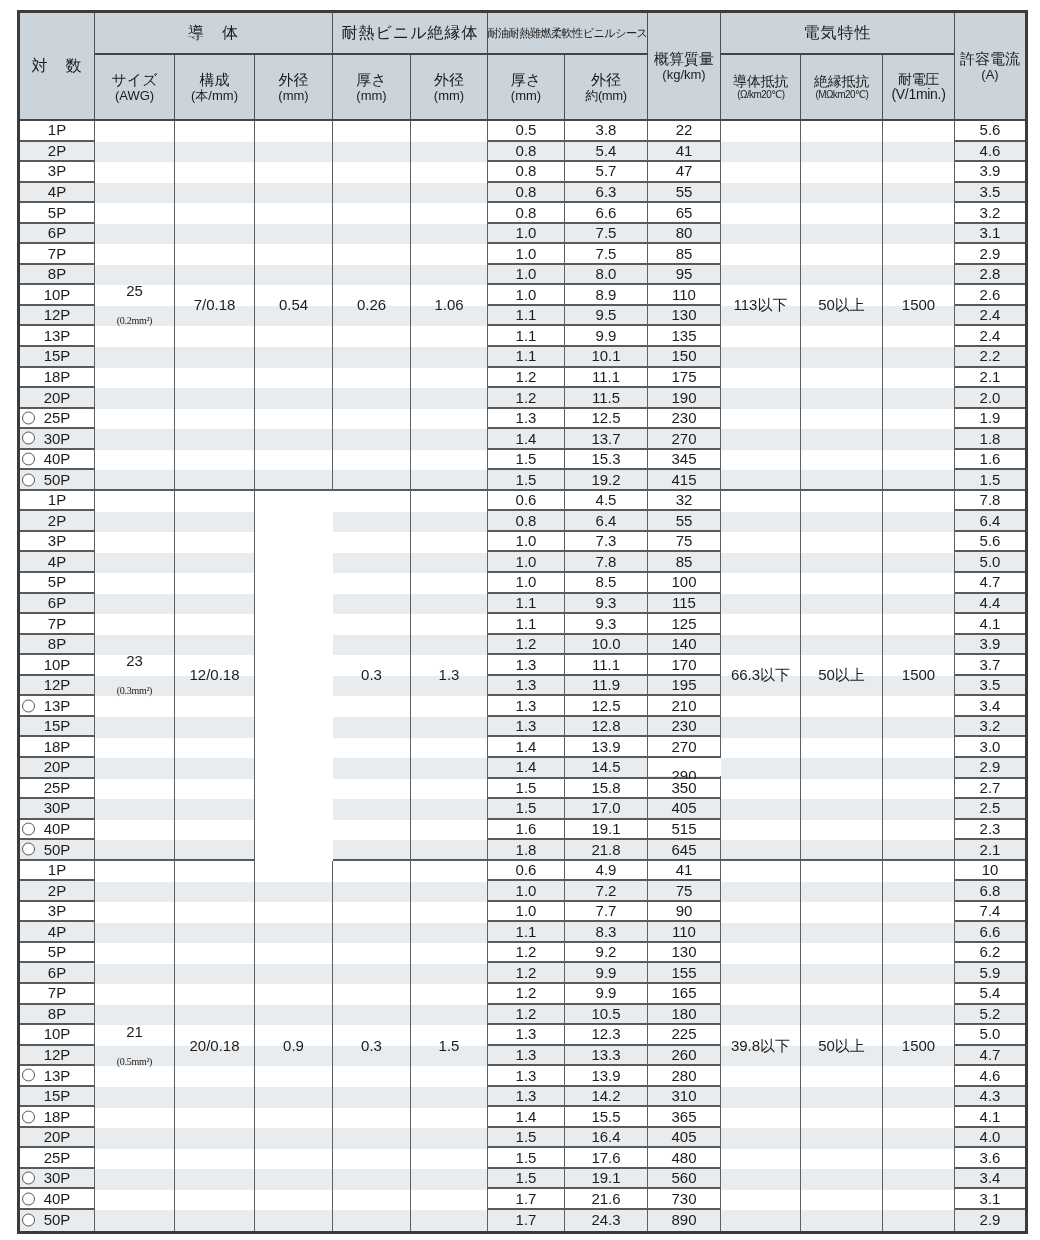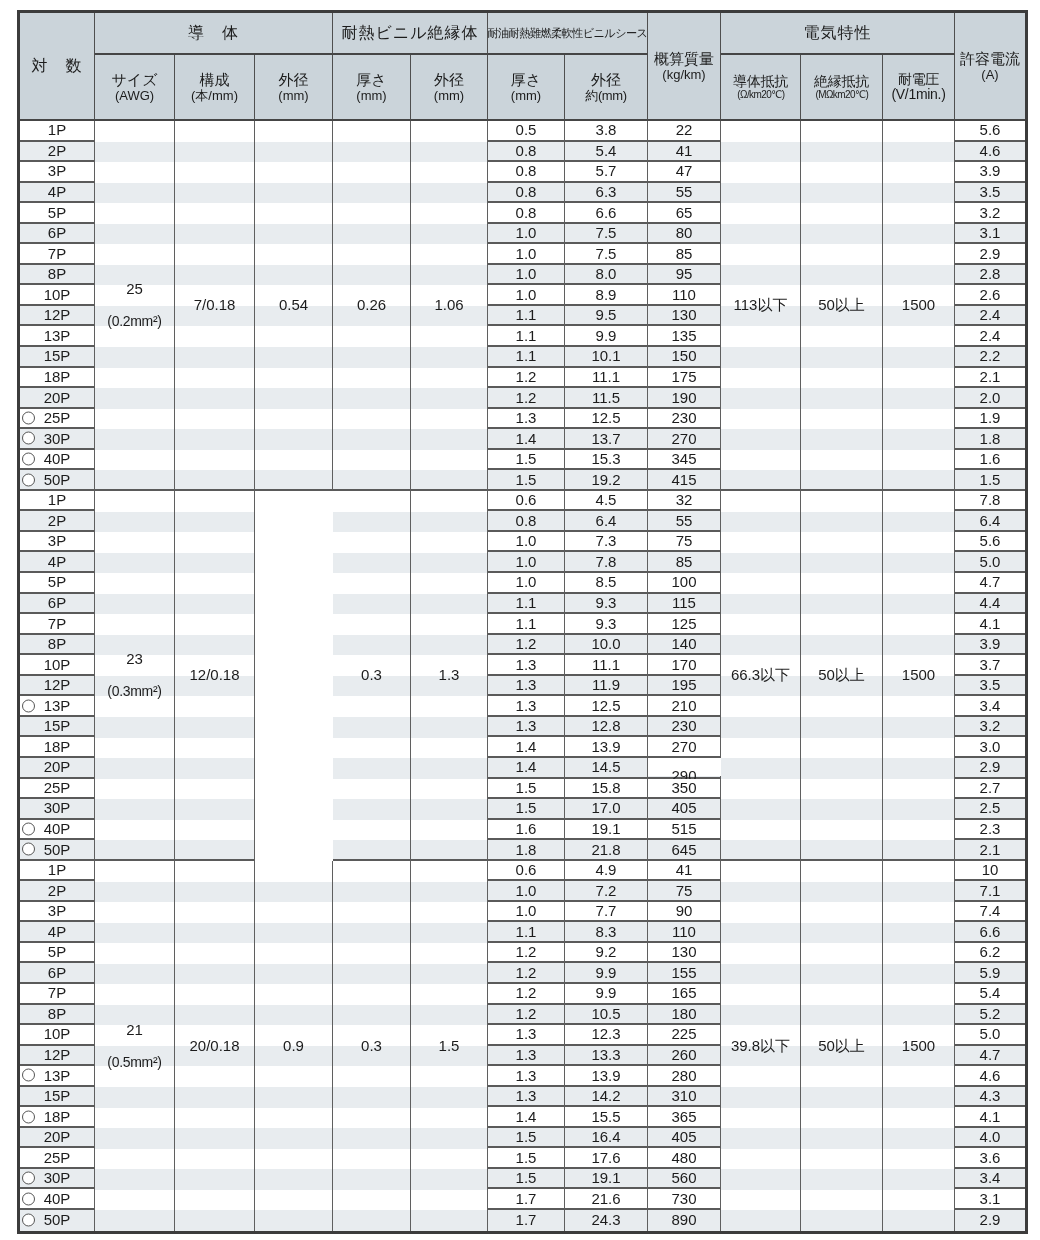--- a/index.html
+++ b/index.html
@@ -19,21 +19,21 @@
   .hcell.group span{font-size:16px;letter-spacing:1px;}
   .hcell.group-small span{font-size:11.5px;letter-spacing:-0.6px;white-space:nowrap;transform:scaleX(0.97);}
   .hcell .unit-small{font-size:10.5px;letter-spacing:-0.6px;white-space:nowrap;transform:scaleX(0.95);margin-top:1px;}
   .hcell .cond2{font-size:14px;letter-spacing:-0.3px;}
   .row-cell{background:#fff;border-bottom:2px solid #5a5a5a;}
   .row-cell.stripe{background:#e8ecef;}
   .row-cell.last-row{border-bottom:none;}
   .merged{flex-direction:column;border-bottom:none;
     background:repeating-linear-gradient(to bottom,#fff 0 20.55px,#e8ecef 20.55px 41.1px);}
   .merged.sec-end{border-bottom:2px solid #5a5a5a;}
-  .merged .l2{font-size:14px;letter-spacing:-0.3px;margin-top:17px;}
+  .merged .l2{font-size:10px;letter-spacing:-0.3px;margin-top:17px;font-family:Liberation Serif, serif;}
   .pair-label{position:relative;z-index:1;}
   .circle-mark{position:absolute;left:2px;top:50%;transform:translateY(-50%);
     width:11px;height:11px;border:1.5px solid #555;border-radius:50%;background:#fff;}
   .od2-l2{font-size:12px;letter-spacing:-0.4px;}
 </style>
 </head>
 <body>
 
 <div id="grid">
 
@@ -742,21 +742,21 @@
     <div class="cell row-cell stripe" style="grid-area: 40 / 7;">
       <span>1.0</span>
     </div>
     <div class="cell row-cell stripe" style="grid-area: 40 / 8;">
       <span>7.2</span>
     </div>
     <div class="cell row-cell stripe" style="grid-area: 40 / 9;">
       <span>75</span>
     </div>
     <div class="cell row-cell stripe no-rb" style="grid-area: 40 / 13;">
-      <span>7.1</span>
+      <span>6.8</span>
     </div>
     <div class="cell row-cell" style="grid-area: 41 / 1;">
       <span class="pair-label">3P</span>
     </div>
     <div class="cell row-cell" style="grid-area: 41 / 7;">
       <span>1.0</span>
     </div>
     <div class="cell row-cell" style="grid-area: 41 / 8;">
       <span>7.7</span>
     </div>

